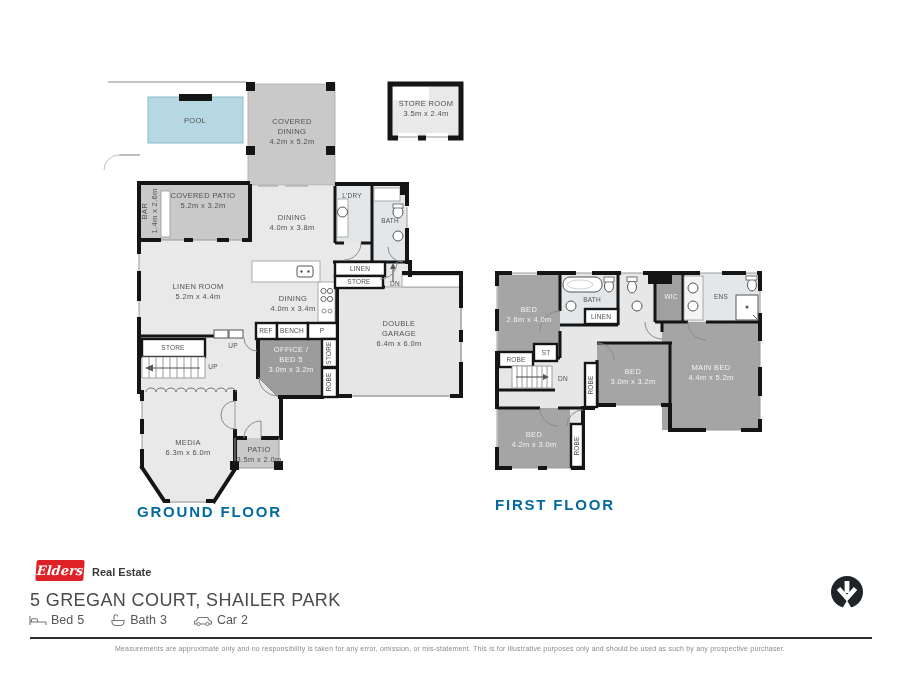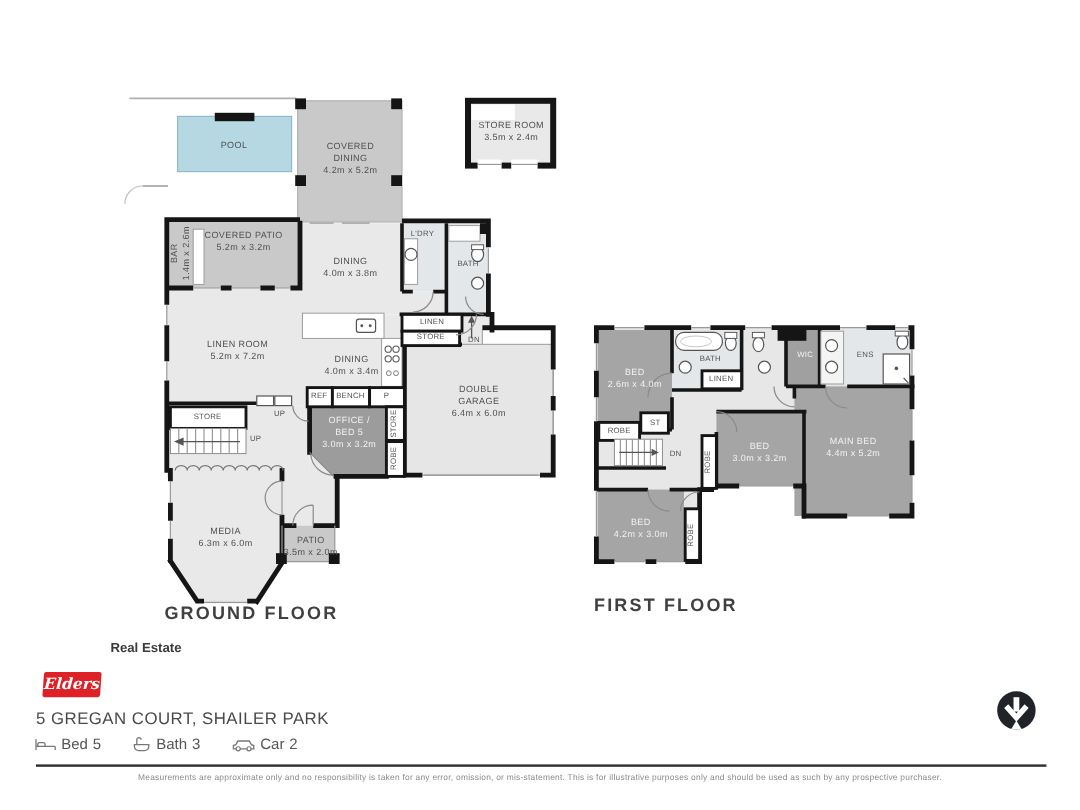--- a/index.html
+++ b/index.html
@@ -4,27 +4,27 @@
 <style>
   html,body{margin:0;padding:0;background:#fff;}
   #canvas{position:relative;width:900px;height:675px;background:#fff;overflow:hidden;
           font-family:"Liberation Sans",sans-serif;}
   #plan-svg{position:absolute;left:0;top:0;}
   .rl{position:absolute;transform:translate(-50%,-50%);text-align:center;color:#515151;
       font-size:7.5px;line-height:1.3;letter-spacing:.35px;white-space:nowrap;}
   .rl.small{font-size:6.5px;letter-spacing:.2px;}
   .rl.wrap{white-space:normal;}
   .rl.vert{transform:translate(-50%,-50%) rotate(-90deg);}
-  .floor-title{position:absolute;font-size:15px;font-weight:bold;letter-spacing:1.8px;color:#404040;}
+  .floor-title{position:absolute;font-size:15px;font-weight:bold;letter-spacing:1.8px;color:#0369a1;}
   .elders-logo{position:absolute;left:36px;top:560px;width:48px;height:21px;background:#dd2127;
       color:#fff;display:flex;align-items:center;justify-content:center;
       font-family:"DejaVu Serif",serif;font-style:italic;font-weight:bold;font-size:13px;
       transform:skewX(-4deg);border-radius:2px;}
-  .brand-tagline{position:absolute;left:92px;top:534px;font-size:11px;font-weight:bold;color:#3a3a3a;}
-  .address{position:absolute;left:30px;top:590px;font-size:14px;color:#4a4a4a;letter-spacing:.4px;}
+  .brand-tagline{position:absolute;left:92px;top:566px;font-size:11px;font-weight:bold;color:#3a3a3a;}
+  .address{position:absolute;left:30px;top:590px;font-size:18px;color:#4a4a4a;letter-spacing:.4px;}
   .stats{position:absolute;left:29px;top:613px;display:flex;gap:26px;align-items:center;
       font-size:12.5px;color:#555;}
   .stat{display:flex;align-items:center;gap:4px;}
   .agent{position:absolute;right:29px;top:615px;font-size:14px;color:#3c3c3c;letter-spacing:.3px;}
   .agent-logo{position:absolute;left:830px;top:575px;width:34px;height:34px;}
   .divider{position:absolute;left:30px;right:28px;top:637px;height:2px;background:#2f2f2f;}
   .disclaimer{position:absolute;left:0;right:0;top:645px;text-align:center;font-size:7px;
       color:#8a8a8a;letter-spacing:.2px;}
 </style>
 </head>
@@ -280,21 +280,21 @@
       <div>4.0m x 3.8m</div>
     </div>
 <div class="rl small" style="left:352px;top:196px">
       <div>L'DRY</div>
     </div>
 <div class="rl small" style="left:390px;top:221px">
       <div>BATH</div>
     </div>
 <div class="rl" style="left:198px;top:292px">
       <div>LINEN ROOM</div>
-      <div>5.2m x 7.2m</div>
+      <div>5.2m x 4.4m</div>
     </div>
 <div class="rl" style="left:293px;top:304px">
       <div>DINING</div>
       <div>4.0m x 3.4m</div>
     </div>
 <div class="rl small" style="left:360px;top:269px">
       <div>LINEN</div>
     </div>
 <div class="rl small" style="left:359px;top:282px">
       <div>STORE</div>

